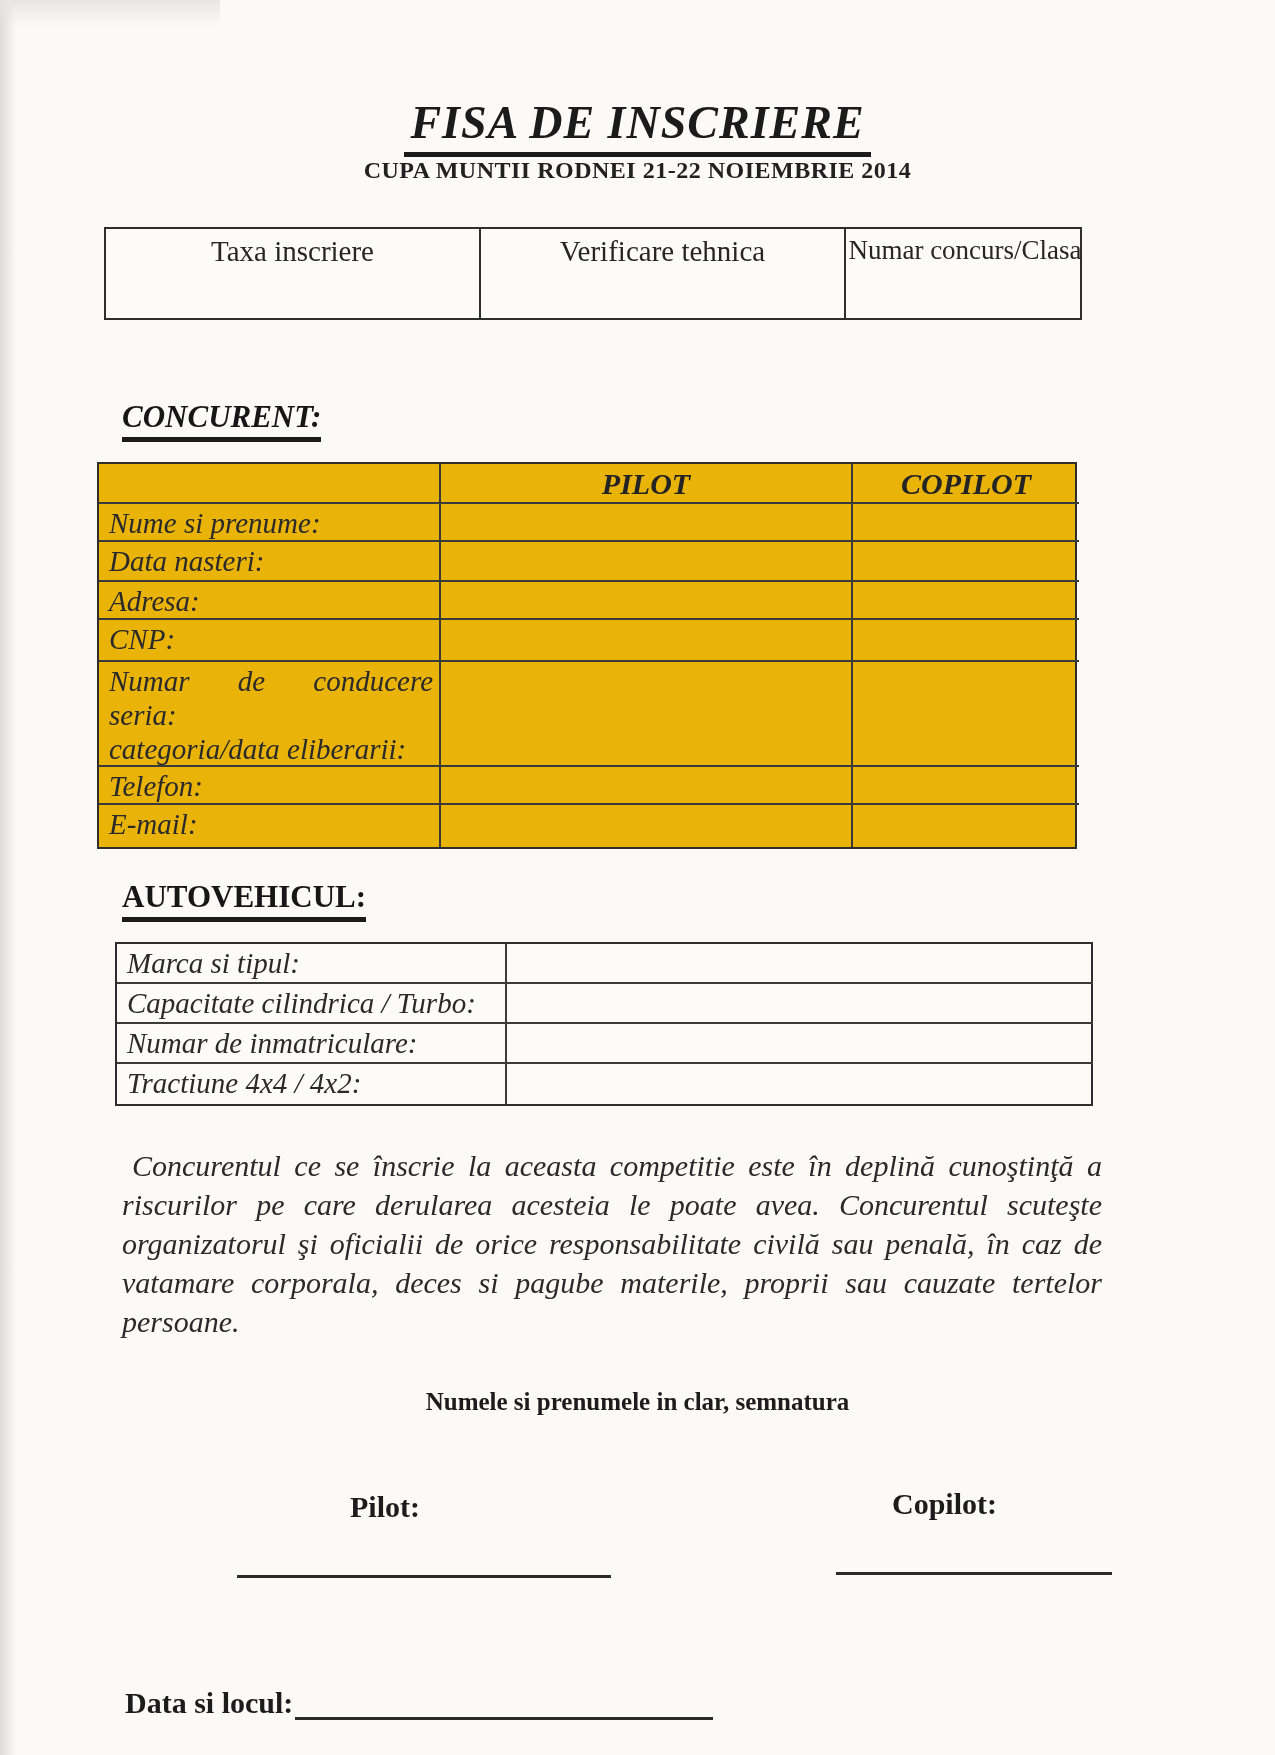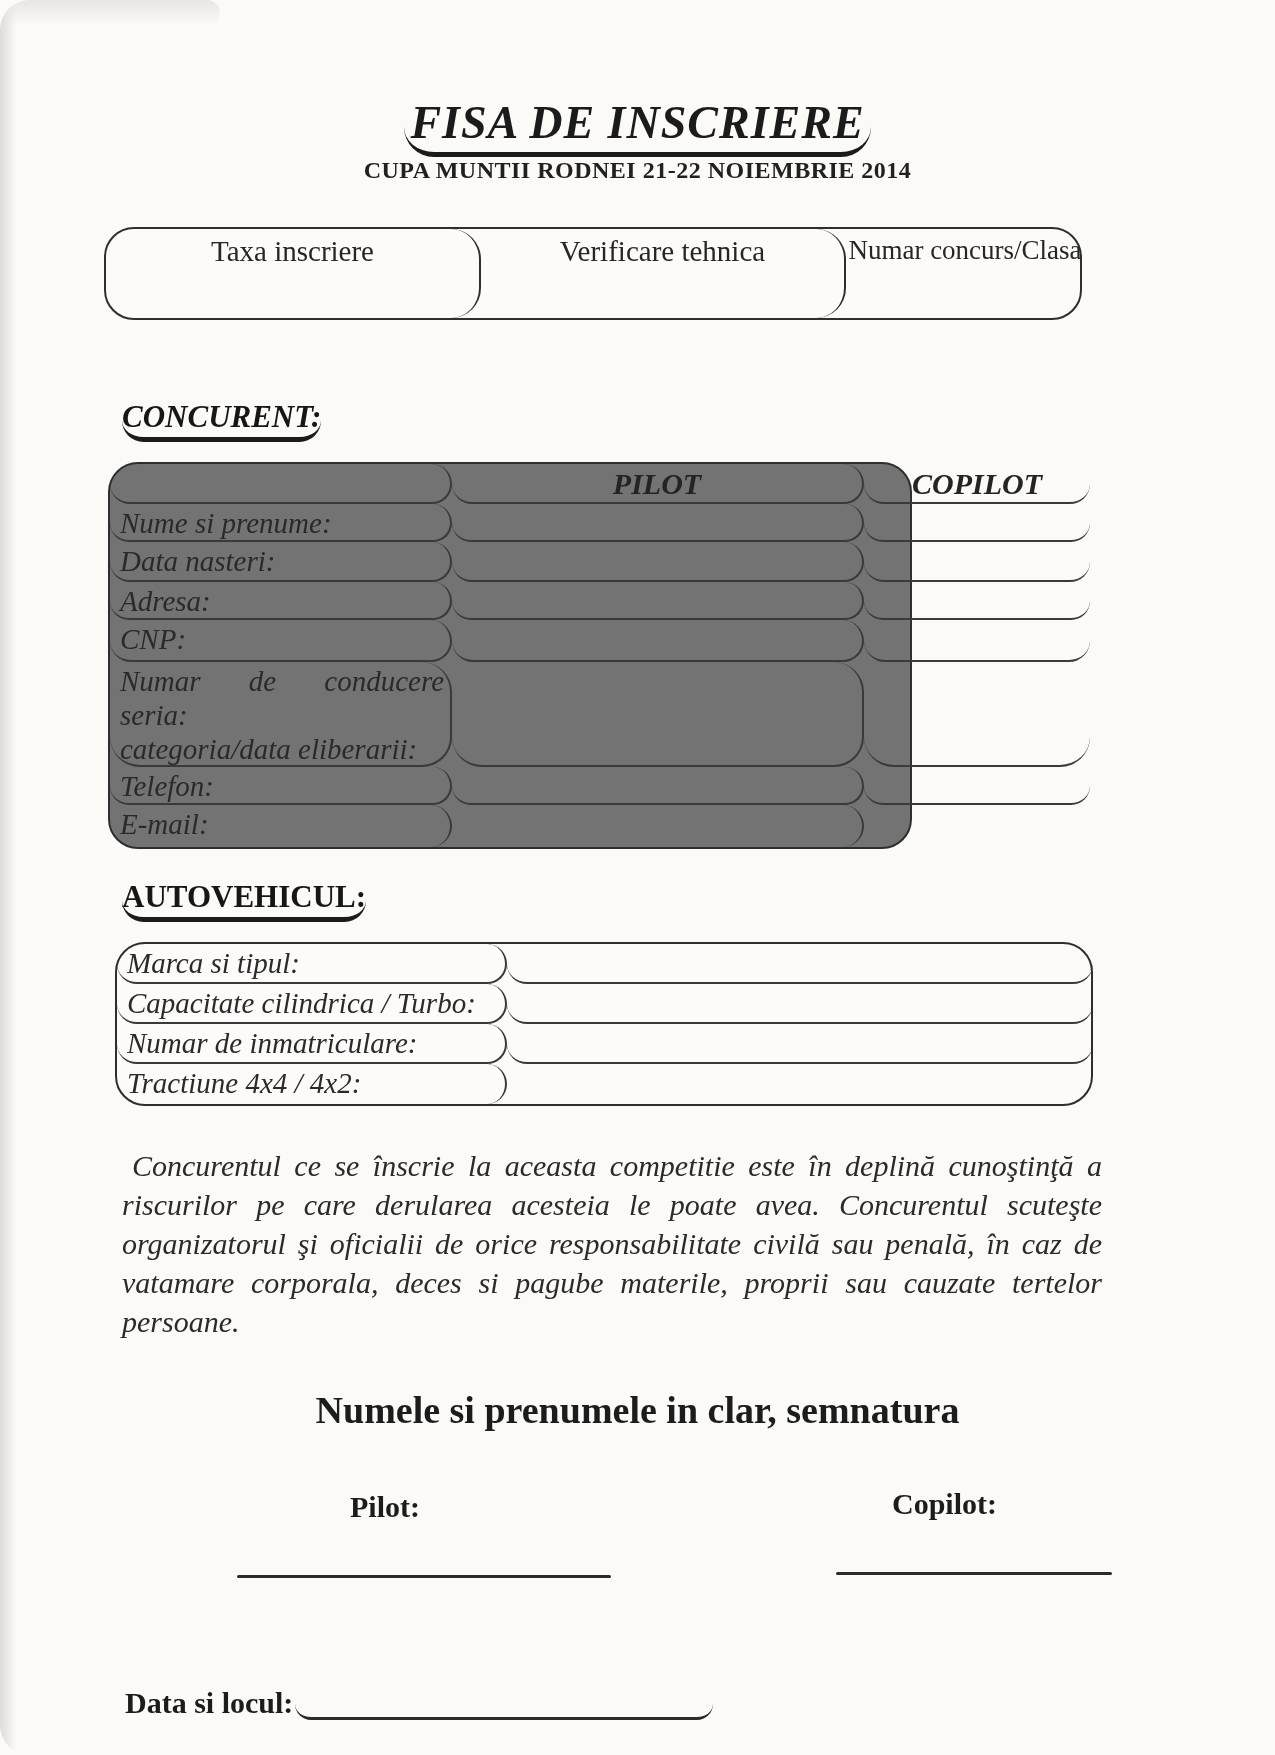--- a/index.html
+++ b/index.html
@@ -1,15 +1,15 @@
 <!DOCTYPE html>
 <html><head>
 <meta charset="utf-8">
 <style>
-  * { margin:0; padding:0; box-sizing:border-box;border-radius:30px; }
+  * { margin:0; padding:0; box-sizing:border-box; }
   html,body { width:1275px; }
   body {
     width:1275px; height:1755px;
     background:#fbfaf7;
     font-family:"Liberation Serif", serif;
     color:#1e1e1e;
     position:relative;
     overflow:hidden;
   }
   
@@ -56,24 +56,24 @@
   .section-heading {
     position:absolute; left:122px;
     font-size:31px; font-weight:bold; color:#161616;
     border-bottom:5px solid #1b1b1b; padding-bottom:2px;
   }
   .heading-concurent { top:399px;font-style:italic; }
   .heading-autovehicul { top:879px; }
 
   
   .concurent-table {
-    position:absolute; left:108px; top:462px; width:804px;
+    position:absolute; left:97px; top:462px; width:980px;
     display:grid; grid-template-columns:342px 412px 226px;
     border:2px solid #2e2e2e;
-    background:#737373;
+    background:#eab308;
   }
   .c-cell { border-right:2px solid #3a3a3a; border-bottom:2px solid #3a3a3a; }
   .c-cell.lastcol { border-right:none; }
   .c-cell.lastrow { border-bottom:none; }
   .c-head {
     font-size:30px; font-weight:bold; font-style:italic;
     text-align:center; padding-top:3px; color:#242424;
   }
   .c-label {
     font-size:29px; font-style:italic; color:#2a2a2a;
@@ -100,21 +100,21 @@
   
   .disclaimer {
     position:absolute; left:122px; top:1146px; width:980px;
     font-size:30px; font-style:italic; color:#2a2a2a;
     line-height:39px; text-align:justify; text-indent:10px;
   }
 
   
   .sig-heading {
     position:absolute; left:0; top:1388px; width:1275px; text-align:center;
-    font-size:38px; font-weight:bold; color:#1c1c1c;
+    font-size:25px; font-weight:bold; color:#1c1c1c;
   }
   .pilot-label {
     position:absolute; left:350px; top:1490px;
     font-size:30px; font-weight:bold; color:#1c1c1c;
   }
   .copilot-label {
     position:absolute; left:892px; top:1487px;
     font-size:30px; font-weight:bold; color:#1c1c1c;
   }
   .sig-line { position:absolute; border-bottom:3px solid #2b2b2b; }

